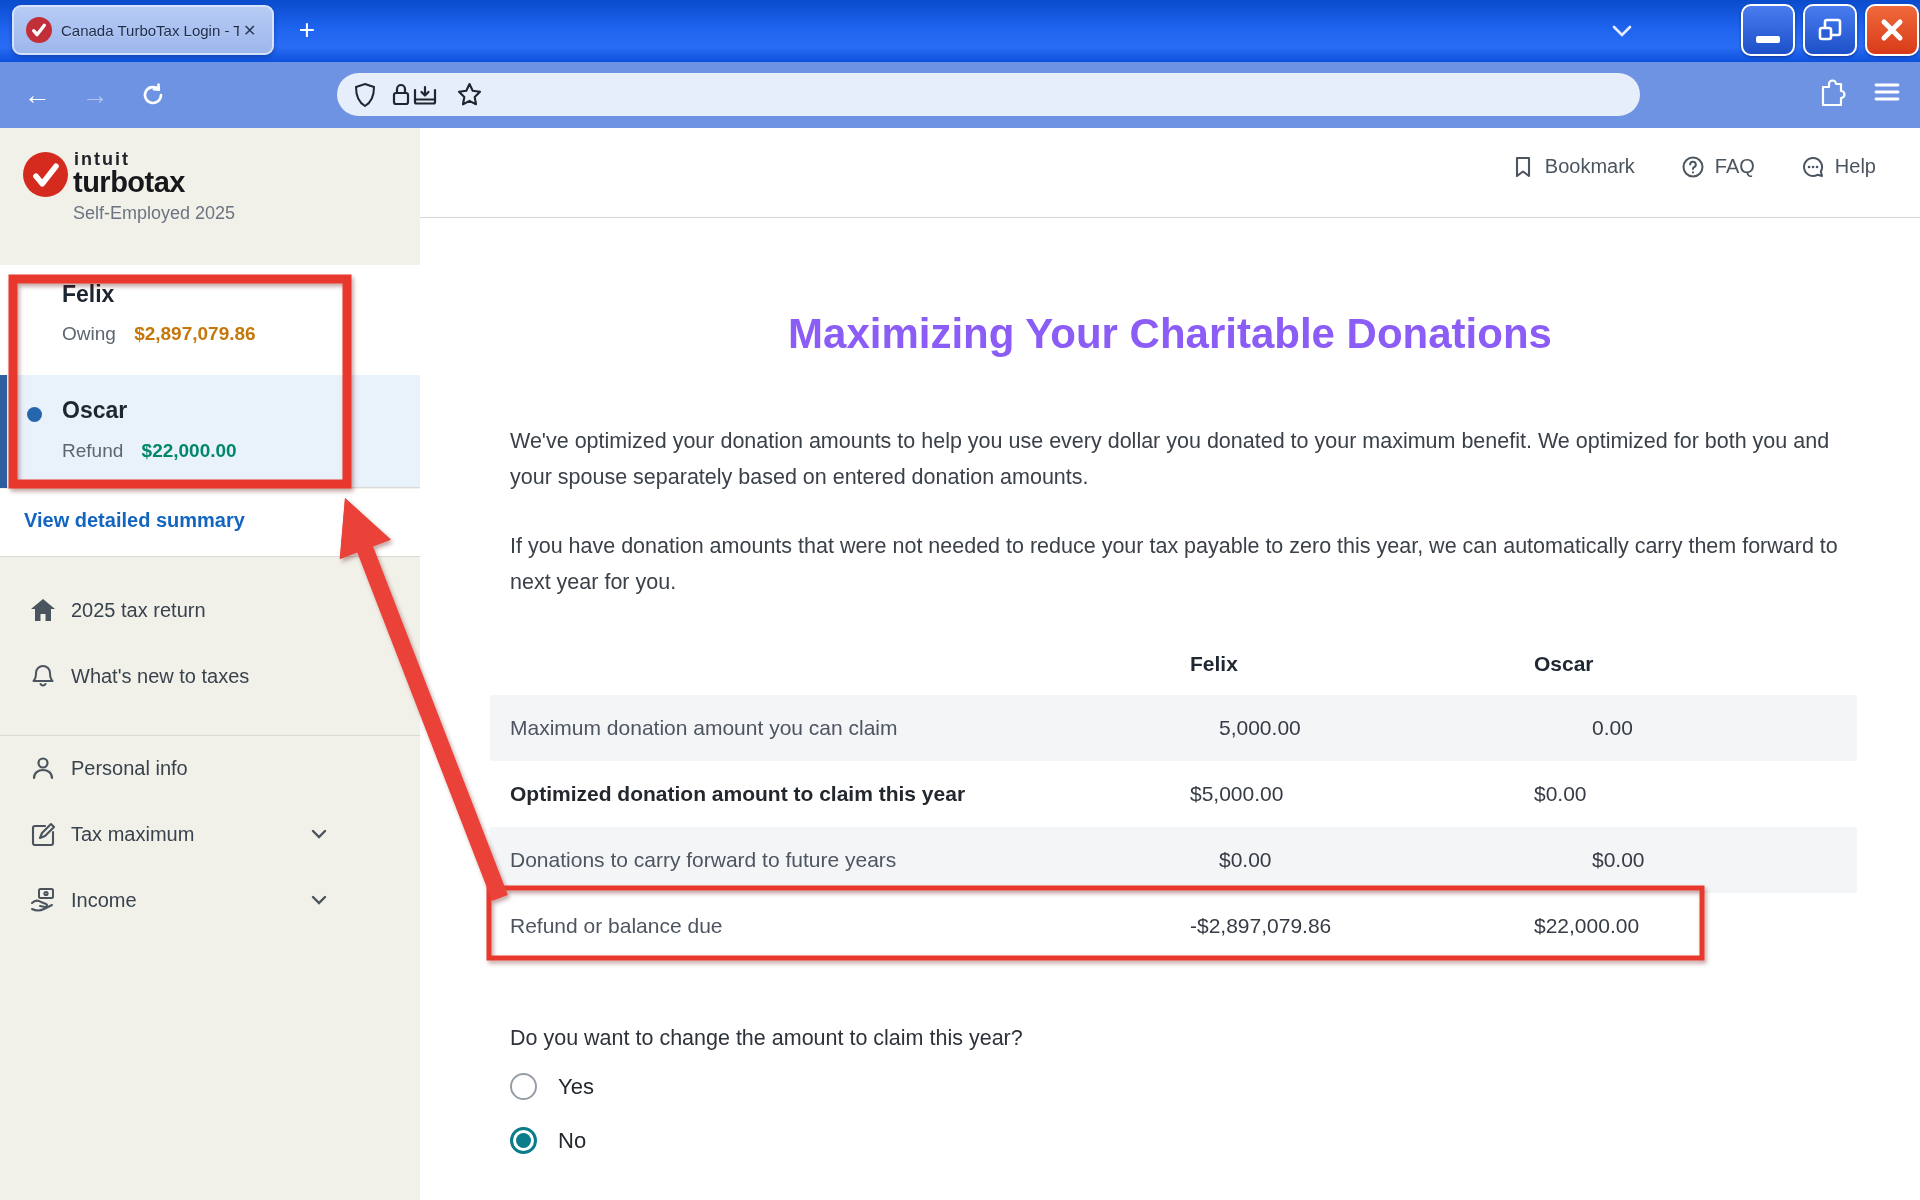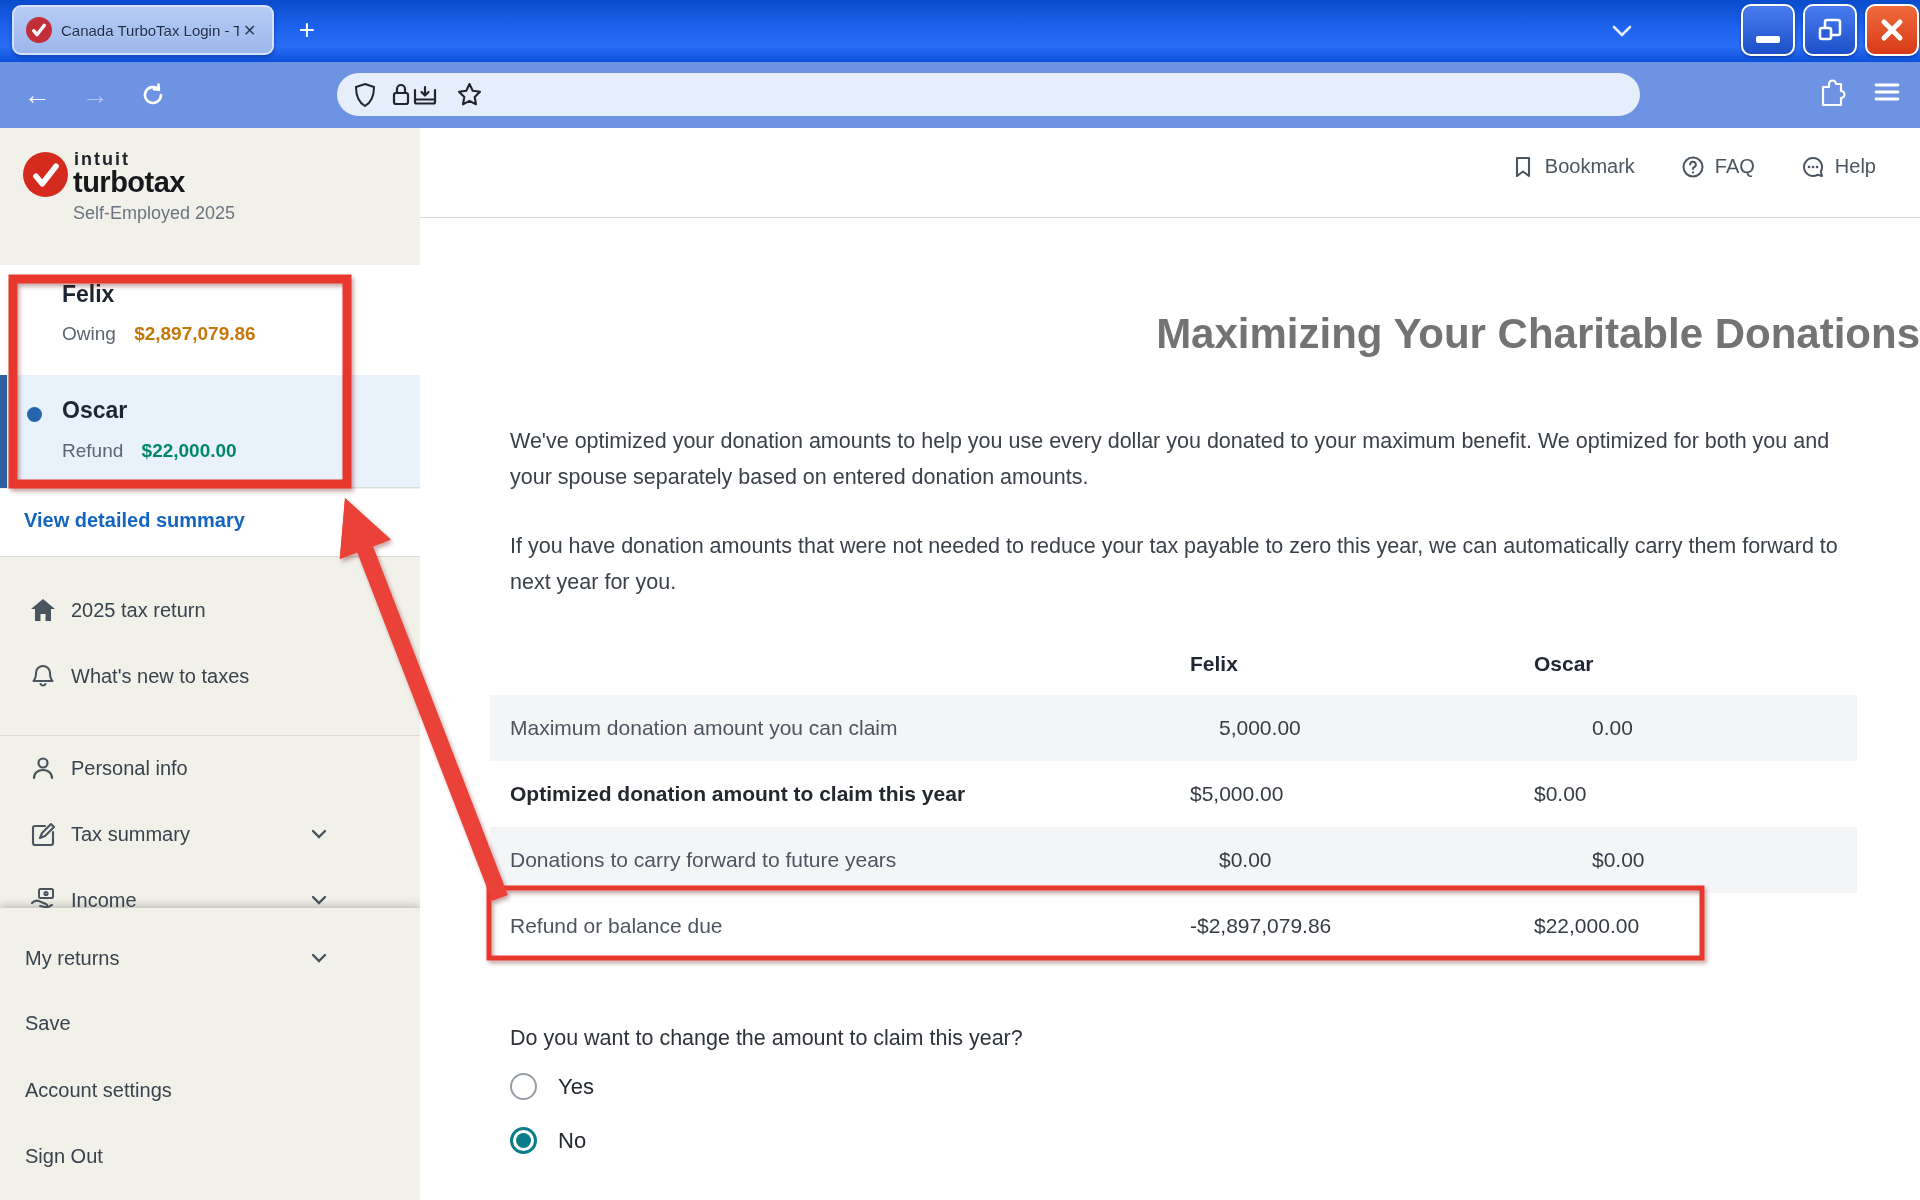--- a/index.html
+++ b/index.html
@@ -78,21 +78,21 @@
   .side-divider { position:absolute; left:0; width:420px; height:0; border-top:1px solid #d9dad2; }
   .bottom-panel { position:absolute; left:0; top:780px; width:420px; height:292px; background:#f1f0e9;
     box-shadow:0 -3px 7px rgba(60,60,55,.25); }
 
   
   .help-row { position:absolute; right:44px; top:27px; display:flex; gap:46px; align-items:center; }
   .help-item { display:flex; align-items:flex-start; gap:10px; font-size:20px; color:#4b5560; }
   .help-item svg { width:24px; height:24px; color:#4b5560; }
   .main-divider { position:absolute; left:0; top:89px; width:1500px; border-top:1px solid #d4d8dd; }
 
-  .page-title { position:absolute; left:0; top:182px; width:1500px; text-align:right; font-size:42px; color:#737373; }
+  .page-title { position:absolute; left:0; top:182px; width:1500px; text-align:center; font-size:42px; color:#8b5cf6; }
   .para { position:absolute; left:90px; width:1345px; font-size:21.5px; line-height:36px; color:#3b4149; }
   .p1 { top:295px; } .p2 { top:400px; }
 
   .tbl { position:absolute; left:70px; top:505px; width:1367px; }
   .tbl-row { display:grid; grid-template-columns:700px 344px auto; align-items:center; height:66px; }
   .tbl-head { height:62px; font-weight:700; color:#1f2733; font-size:21px; }
   .tbl-row .c0 { padding-left:20px; font-size:21px; color:#4d5560; }
   .tbl-row .cv { font-size:21px; color:#363c45; }
   .tbl-row.striped { background:#f3f5f7;gap:29px; }
   .tbl-row.boldrow .c0 { font-weight:700; color:#23282e; }
@@ -250,21 +250,21 @@
         </span>
         <span class="label">Personal info</span>
       </div>
       <div class="nav-item" style="top:681px;">
         <span class="icon">
           <svg viewBox="0 0 28 28" fill="none" stroke="#4a545e" stroke-width="2.1" stroke-linecap="round" stroke-linejoin="round">
             <path d="M24 12 V23 a2 2 0 0 1 -2 2 H6 a2 2 0 0 1 -2-2 V8 a2 2 0 0 1 2-2 H16"></path>
               <path d="M11 18 L13 13 L22 4 L25 7 L16 16 Z"></path>
           </svg>
         </span>
-        <span class="label">Tax summary</span>
+        <span class="label">Tax maximum</span>
         <span class="chev">
           <svg viewBox="0 0 22 22" fill="none" stroke="currentColor" stroke-width="2.4" stroke-linecap="round">
               <path d="M5 8 L11 14 L17 8"></path>
             </svg>
         </span>
       </div>
       <div class="nav-item" style="top:747px;">
         <span class="icon">
           <svg viewBox="0 0 28 28" fill="none" stroke="#4a545e" stroke-width="2" stroke-linecap="round" stroke-linejoin="round">
             <rect x="10" y="3" width="14" height="9" rx="1.5"></rect>
@@ -274,39 +274,20 @@
           </svg>
         </span>
         <span class="label">Income</span>
         <span class="chev">
           <svg viewBox="0 0 22 22" fill="none" stroke="currentColor" stroke-width="2.4" stroke-linecap="round">
               <path d="M5 8 L11 14 L17 8"></path>
             </svg>
         </span>
       </div>
 
-      <div class="bottom-panel">
-        <div class="nav-item noicon" style="top:25px;">
-          <span class="label">My returns</span>
-          <span class="chev">
-            <svg viewBox="0 0 22 22" fill="none" stroke="currentColor" stroke-width="2.4" stroke-linecap="round">
-                <path d="M5 8 L11 14 L17 8"></path>
-              </svg>
-          </span>
-        </div>
-        <div class="nav-item noicon" style="top:90px;">
-          <span class="label">Save</span>
-        </div>
-        <div class="nav-item noicon" style="top:157px;">
-          <span class="label">Account settings</span>
-        </div>
-        <div class="nav-item noicon" style="top:223px;">
-          <span class="label">Sign Out</span>
-        </div>
-      </div>
     </div>
 
     <div class="main">
       <div class="help-row">
         <div class="help-item">
           <svg viewBox="0 0 24 24" fill="none" stroke="currentColor" stroke-width="2.1" stroke-linejoin="round">
               <path d="M6 3 H18 V21 L12 16.5 L6 21 Z"></path>
             </svg>
           <span>Bookmark</span>
         </div>

